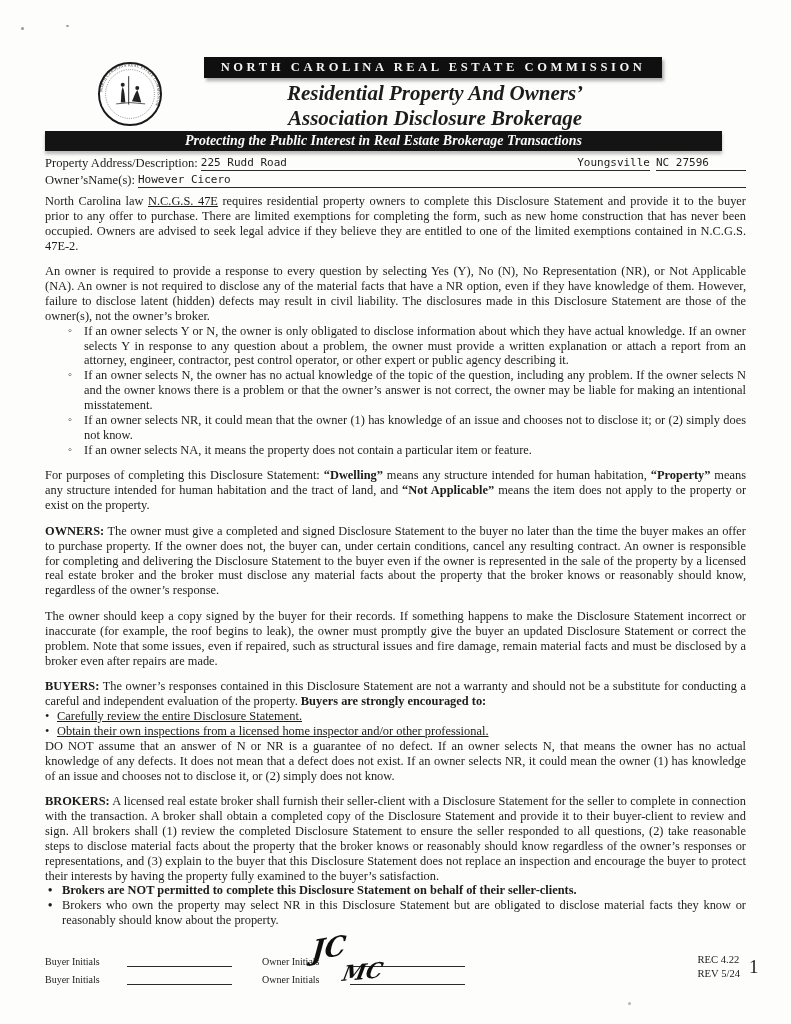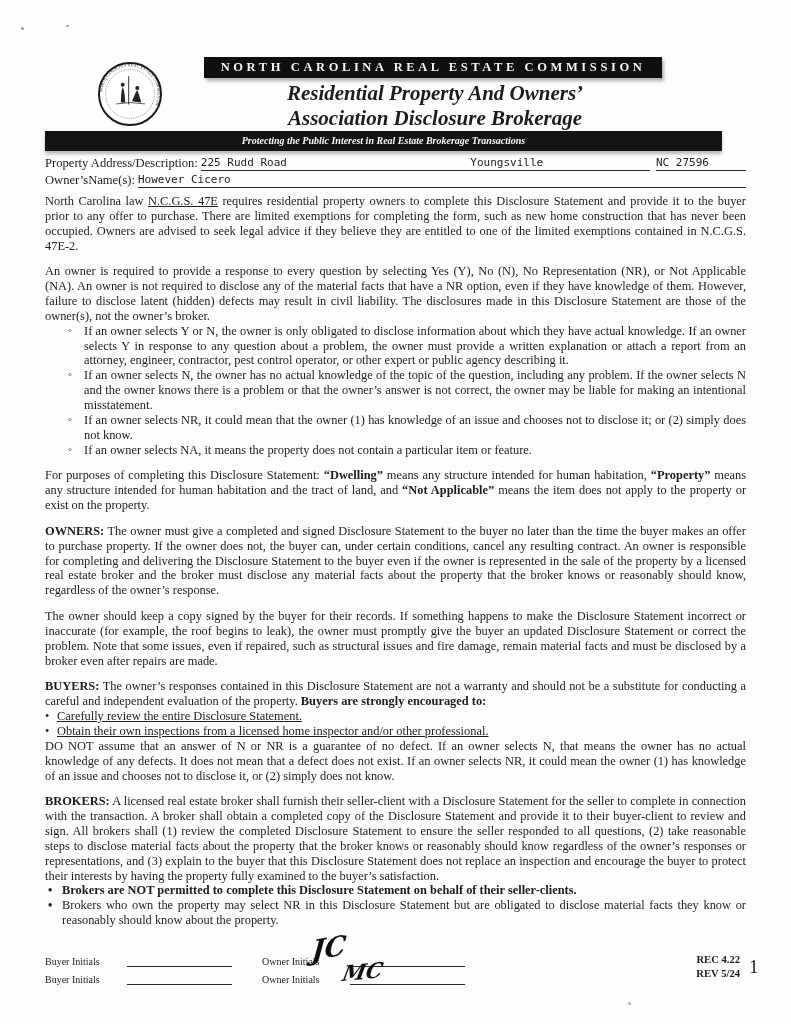--- a/index.html
+++ b/index.html
@@ -19,29 +19,29 @@
     position:absolute; left:204px; top:57px; width:458px; height:21px;
     background:#0f0f0f; color:#f4f4f2; font-weight:bold; font-size:12.5px;
     letter-spacing:3.6px; text-align:center; line-height:21px; white-space:nowrap;
     box-shadow:2px 3px 3px rgba(110,110,110,.55);
   }
   .doc-title { position:absolute; left:180px; top:81px; width:510px; text-align:center;
     font-size:21px; font-weight:bold; font-style:italic; line-height:25px; }
   .banner-tagline {
     position:absolute; left:45px; top:131px; width:677px; height:20px;
     background:#141414; color:#fafafa; font-style:italic; font-weight:bold;
-    font-size:10px; text-align:center; line-height:20px;
+    font-size:14px; text-align:center; line-height:20px;
     box-shadow:0 3px 3px rgba(120,120,120,.5);
   }
 
   
   .form-block { position:absolute; left:45px; top:155px; width:701px; font-size:12.6px; }
   .form-row { display:flex; align-items:flex-end; height:16px; margin-bottom:1px; }
   .flabel { white-space:nowrap; padding-right:3px; }
-  .fline { border-bottom:1.2px solid #2a2a2a; display:flex; align-items:flex-end; }
+  .fline { border-bottom:1.2px solid #2a2a2a; display:flex; align-items:flex-end;justify-content:space-between; }
   .mono { font-family:"DejaVu Sans Mono", monospace; font-size:11px; line-height:14px; white-space:nowrap; }
   .row1-main { flex:1 1 auto; margin-right:6px; }
   .row1-main .addr { width:60%; display:inline-block; }
   .row1-main .city { display:inline-block; }
   .row1-zip { width:90px; justify-content:flex-start; }
   .row2-line { flex:1 1 auto; }
   .row2-line .name1 { width:48.5%; display:inline-block; }
   .row2-line .name2 { display:inline-block; }
 
   
@@ -65,22 +65,22 @@
   ul.disc2 li::before { content:"\2022"; position:absolute; left:0; top:0; font-weight:bold; }
   ul.disc2 li.boldline { font-weight:bold; }
 
   
   .footer { position:absolute; left:45px; top:949px; width:701px; font-size:10px; }
   .initials-row { display:flex; align-items:flex-end; height:18px; }
   .ilab1 { width:82px; white-space:nowrap; }
   .iline1 { width:105px; border-bottom:1.2px solid #2a2a2a; margin-right:30px; height:14px; }
   .ilab2 { width:88px; white-space:nowrap; }
   .iline2 { width:115px; border-bottom:1.2px solid #2a2a2a; height:14px; }
-  .rec-block { position:absolute; right:51px; top:953px; text-align:right;
-    font-size:10.6px; line-height:13.5px;font-weight:bold; }
+  .rec-block { position:absolute; right:51px; top:953px; text-align:left;
+    font-size:10.6px; line-height:13.5px; }
   .page-num { position:absolute; left:749px; top:956px; font-size:19px; }
 
   .sig { position:absolute; color:#101010; font-family:"DejaVu Serif", serif;
     font-style:italic; font-weight:bold; pointer-events:none; }
   .sig1 { left:312px; top:932px; font-size:27px; transform:rotate(-9deg) skewX(-14deg); }
   .sig2 { left:343px; top:959px; font-size:21px; transform:rotate(-5deg) skewX(-16deg); }
 </style>
 </head>
 <body>
 

